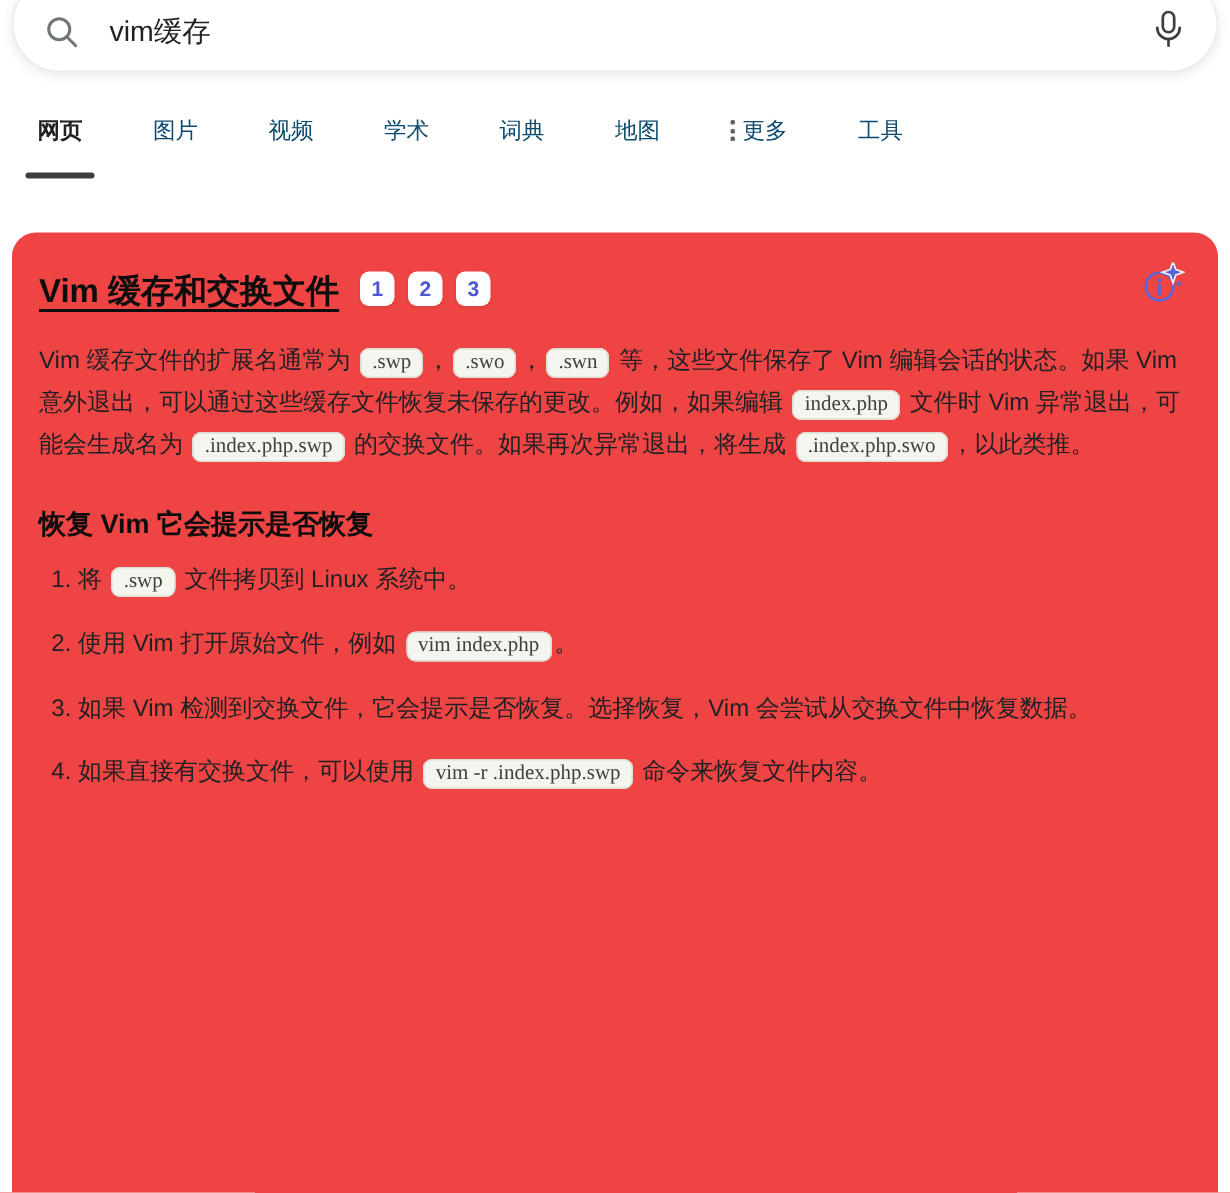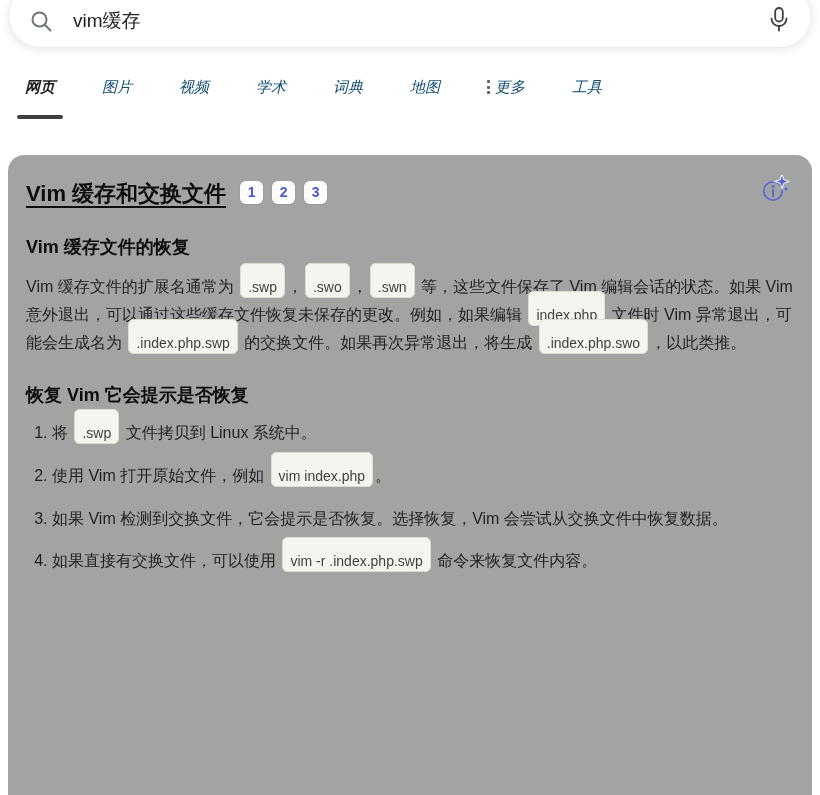--- a/index.html
+++ b/index.html
@@ -21,37 +21,37 @@
   .search-icon { width:24px; height:24px; flex:0 0 auto; }
   .search-input {
     border:none; outline:none; background:transparent;
     font-family:inherit; font-size:19px; color:#202124;
     margin-left:20px; flex:1 1 auto;
   }
   .mic-icon { width:24px; height:30px; flex:0 0 auto; margin-left:12px; cursor:pointer; }
   
   .tabbar {
     position:absolute; top:74px; left:25px; right:0;
-    display:flex; align-items:center; gap:47px; height:26px;font-style:italic;
+    display:flex; align-items:center; gap:47px; height:26px;
   }
   .tab {
     position:relative; font-size:15px; color:#0c4a6e; cursor:pointer;
     display:flex; align-items:center; gap:5px; white-space:nowrap;
   }
   .tab.active { color:#202124; font-weight:bold; }
   .tab.active::after {
     content:""; position:absolute; left:-8px; right:-8px; bottom:-22px;
     height:4px; background:#3c4043; border-radius:2px;
   }
   .dots-icon { display:inline-flex; flex-direction:column; gap:2.5px; }
   .dots-icon i { width:3px; height:3px; background:#5f6368; border-radius:1px; }
   
   .card {
     position:absolute; left:8px; right:8px; top:155px; bottom:0;
-    background:#a3a3a3; border-radius:16px 16px 0 0;
+    background:#ef4444; border-radius:16px 16px 0 0;
     padding:24px 18px 0 18px;
   }
   .card-titlerow { display:flex; align-items:center; position:relative; }
   .card-title {
     font-size:22px; font-weight:bold; color:#0d0d0d;
     text-decoration:underline; text-decoration-thickness:2px; text-underline-offset:5px;
     cursor:pointer;
   }
   .citations { display:flex; gap:9px; margin-left:14px; margin-top:-4px; }
   .citation {
@@ -60,24 +60,24 @@
     font-size:14px; font-weight:bold; color:#4a57cf; cursor:pointer;
     box-shadow:0 1px 2px rgba(0,0,0,0.07);
   }
   .ai-info-icon { position:absolute; right:4px; top:-4px; width:30px; height:30px; cursor:pointer; }
   .card-body { margin-top:18px; }
   .card-body p { font-size:16px; line-height:27px; color:#1f2023; margin-top:14px; }
   .card-body h2 { font-size:18px; color:#0d0d0d; margin-top:26px; margin-bottom:4px; }
   .card-body ol { margin-top:12px; padding-left:26px; }
   .card-body li { font-size:16px; line-height:27px; color:#1f2023; margin-bottom:15px;margin-top:12px; }
   code.chip {
-    font-family:Liberation Sans, sans-serif;
+    font-family:Liberation Serif, serif;
     font-size:14px; color:#3f403a; background:#f5f5ef;
     border:1px solid #dcdcd2; border-radius:6px;
-    padding:15px 7px 2px 7px; margin:0 2px; white-space:nowrap;
+    padding:1px 7px 2px 7px; margin:0 2px; white-space:nowrap;
   }
 </style>
 </head>
 <body>
 
 <div class="searchbar">
   <div class="searchbar-inner">
     <svg class="search-icon" viewBox="0 0 24 24" fill="none">
       <circle cx="10.5" cy="10.5" r="7" stroke="#70757a" stroke-width="2"></circle>
       <line x1="15.8" y1="15.8" x2="21.5" y2="21.5" stroke="#70757a" stroke-width="2" stroke-linecap="round"></line>
@@ -134,21 +134,20 @@
     <svg class="ai-info-icon" viewBox="0 0 30 30" fill="none">
       <circle cx="13" cy="16" r="9.2" stroke="#5865d2" stroke-width="1.7"></circle>
       <circle cx="13" cy="11.7" r="1.4" fill="#5865d2"></circle>
       <line x1="13" y1="15" x2="13" y2="21" stroke="#5865d2" stroke-width="2" stroke-linecap="round"></line>
       <path d="M22 1.5 L23.3 5.2 L27 6.5 L23.3 7.8 L22 11.5 L20.7 7.8 L17 6.5 L20.7 5.2 Z" fill="#5865d2" stroke="#e8e9f6" stroke-width="2.6" paint-order="stroke"></path>
       <path d="M22 1.5 L23.3 5.2 L27 6.5 L23.3 7.8 L22 11.5 L20.7 7.8 L17 6.5 L20.7 5.2 Z" fill="#5865d2"></path>
       <path d="M26 11.5 L26.7 13.3 L28.5 14 L26.7 14.7 L26 16.5 L25.3 14.7 L23.5 14 L25.3 13.3 Z" fill="#5865d2"></path>
     </svg>
   </div>
   <div class="card-body">
-      <h2>Vim 缓存文件的恢复</h2>
       <p>Vim 缓存文件的扩展名通常为 <code class="chip">.swp</code>，<code class="chip">.swo</code>，<code class="chip">.swn</code> 等，这些文件保存了 Vim 编辑会话的状态。如果 Vim 意外退出，可以通过这些缓存文件恢复未保存的更改。例如，如果编辑 <code class="chip">index.php</code> 文件时 Vim 异常退出，可能会生成名为 <code class="chip">.index.php.swp</code> 的交换文件。如果再次异常退出，将生成 <code class="chip">.index.php.swo</code>，以此类推。</p>
       <h2>恢复 Vim 它会提示是否恢复</h2>
       <ol>
         <li>将 <code class="chip">.swp</code> 文件拷贝到 Linux 系统中。</li>
         <li>使用 Vim 打开原始文件，例如 <code class="chip">vim index.php</code>。</li>
         <li>如果 Vim 检测到交换文件，它会提示是否恢复。选择恢复，Vim 会尝试从交换文件中恢复数据。</li>
         <li>如果直接有交换文件，可以使用 <code class="chip">vim -r .index.php.swp</code> 命令来恢复文件内容。</li>
       </ol>
     </div>
 </div>

